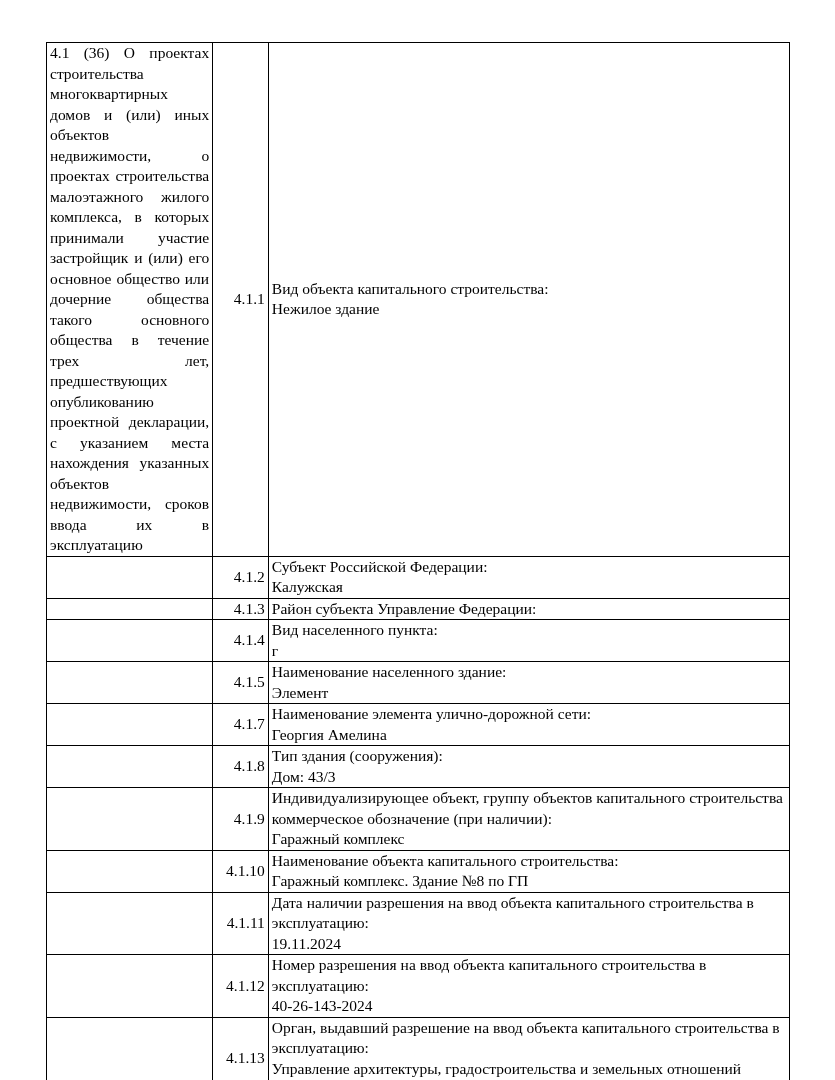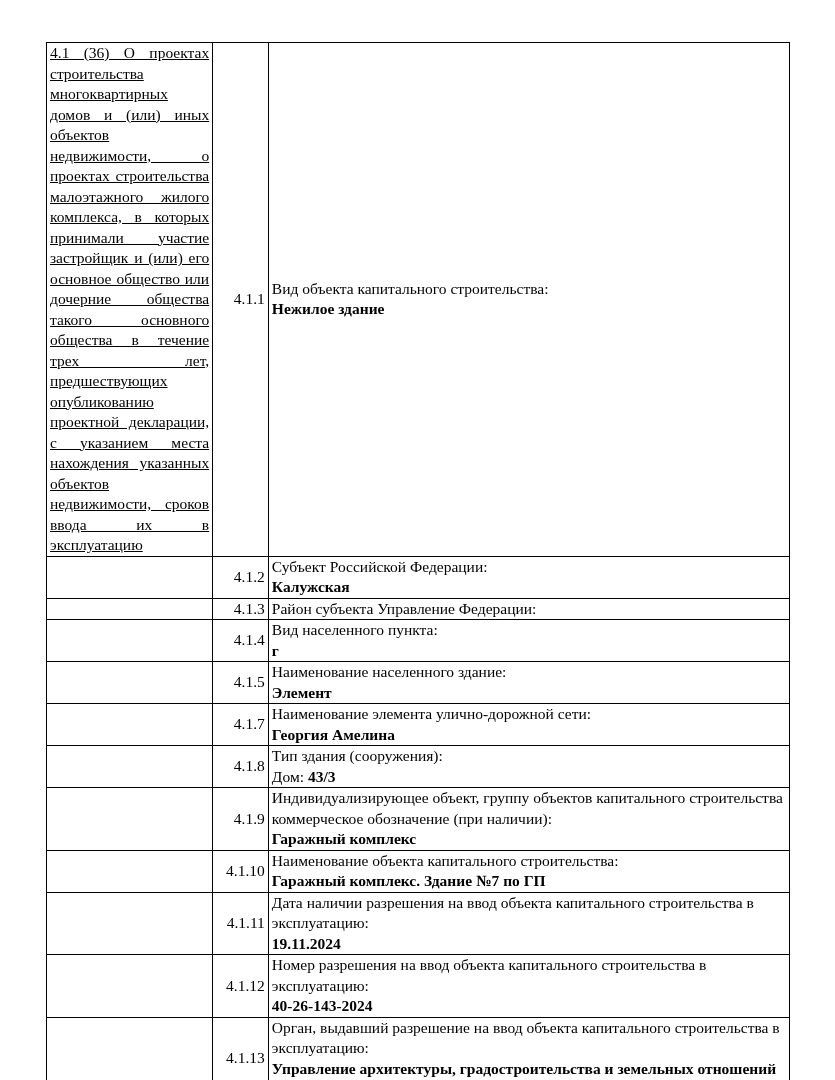--- a/index.html
+++ b/index.html
@@ -32,35 +32,34 @@
     overflow-wrap: break-word;
   }
   td.col-left {
     width: 161px;
     vertical-align: top;
     text-align: justify;
     font-size: 15px;
     line-height: 18.4px;
     padding: 1px 2px 1px 2px;
     hyphens: auto;
-    text-decoration: underline;
   }
   td.col-num {
     width: 54px;
     text-align: right;
     padding-left: 3px;
   }
   td.col-content {
     width: 505px;
     padding: 1px 3px;
     margin-left: 43px;
   }
   .field-label { font-weight: normal; }
   .field-value { font-weight: normal; }
-  .field-value .val-bold { font-weight: bold; }
+  .field-value .val-bold { font-weight: normal; }
   .field-value .val-prefix { font-weight: normal; }
 </style>
 </head>
 <body>
 
 <div class="page">
   <table class="decl-table">
     <tbody>
       <tr>
         <td class="col-left">4.1 (36) О проектах строительства многоквартирных домов и (или) иных объектов недвижимости, о проектах строительства малоэтажного жилого комплекса, в которых принимали участие застройщик и (или) его основное общество или дочерние общества такого основного общества в течение трех лет, предшествующих опубликованию проектной декларации, с указанием места нахождения указанных объектов недвижимости, сроков ввода их в эксплуатацию</td>
@@ -133,21 +132,21 @@
       <div class="field-label">Индивидуализирующее объект, группу объектов капитального строительства коммерческое обозначение (при наличии):</div>
       <div class="field-value"><span class="val-prefix"></span><span class="val-bold">Гаражный комплекс</span></div>
     </td>
   </tr>
 
   <tr>
     <td class="col-left"></td>
     <td class="col-num">4.1.10</td>
     <td class="col-content">
       <div class="field-label">Наименование объекта капитального строительства:</div>
-      <div class="field-value"><span class="val-prefix"></span><span class="val-bold">Гаражный комплекс. Здание №7 по ГП</span></div>
+      <div class="field-value"><span class="val-prefix"></span><span class="val-bold">Гаражный комплекс. Здание №8 по ГП</span></div>
     </td>
   </tr>
 
   <tr>
     <td class="col-left"></td>
     <td class="col-num">4.1.11</td>
     <td class="col-content">
       <div class="field-label">Дата наличии разрешения на ввод объекта капитального строительства в эксплуатацию:</div>
       <div class="field-value"><span class="val-prefix"></span><span class="val-bold">19.11.2024</span></div>
     </td>

